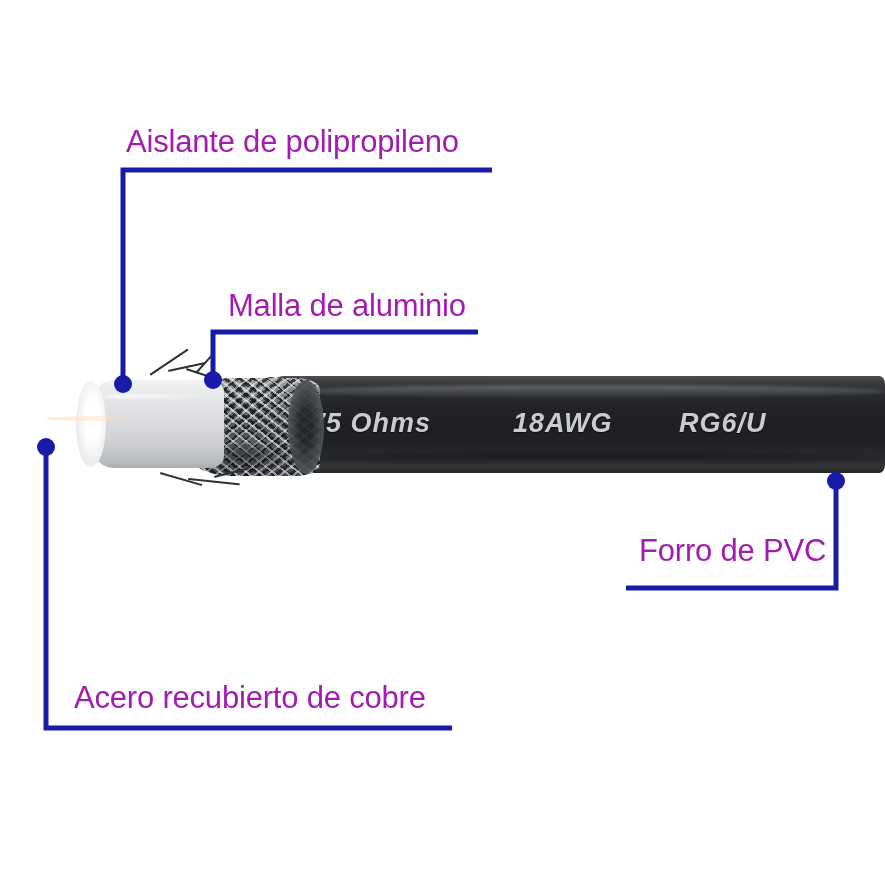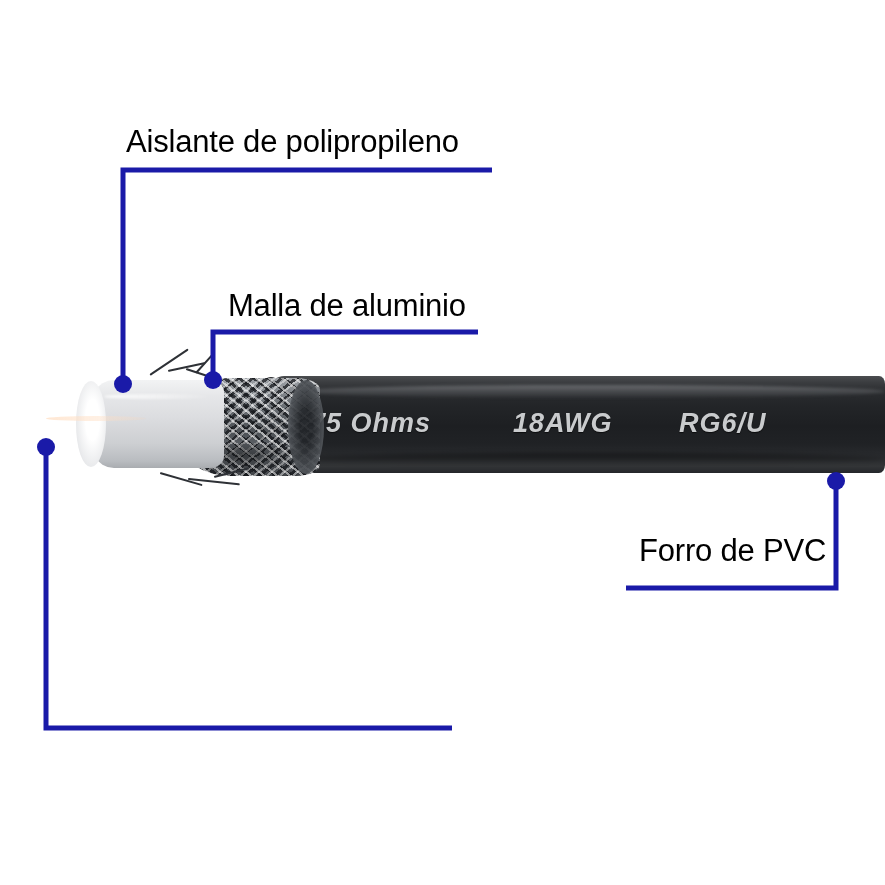--- a/index.html
+++ b/index.html
@@ -14,21 +14,21 @@
     position: relative;
     width: 885px;
     height: 885px;
     background: #ffffff;
     overflow: hidden;
   }
 
   
   .callout-label {
     position: absolute;
-    color: #000000;
+    color: #a21caf;
     font-family: "Liberation Sans", sans-serif;
     font-weight: 400;
     font-size: 31px;
     line-height: 1;
     white-space: nowrap;
     letter-spacing: -0.2px;
   }
 
   
   .leader-svg {
@@ -294,14 +294,15 @@
     <path d="M46 447 L46 728 L452 728" fill="none" stroke="#1a1aa8" stroke-width="5"></path>
     <circle cx="46" cy="447" r="9" fill="#1a1aa8"></circle>
   </svg>
 
   <div class="callout-label" style="left:126px; top:126px;">Aislante de polipropileno</div>
 
   <div class="callout-label" style="left:639px; top:535px;">Forro de PVC</div>
 
   <div class="callout-label" style="left:228px; top:290px;">Malla de aluminio</div>
 
+  <div class="callout-label" style="left:74px; top:682px;">Acero recubierto de cobre</div>
 
 </div>
 
 </body></html>

